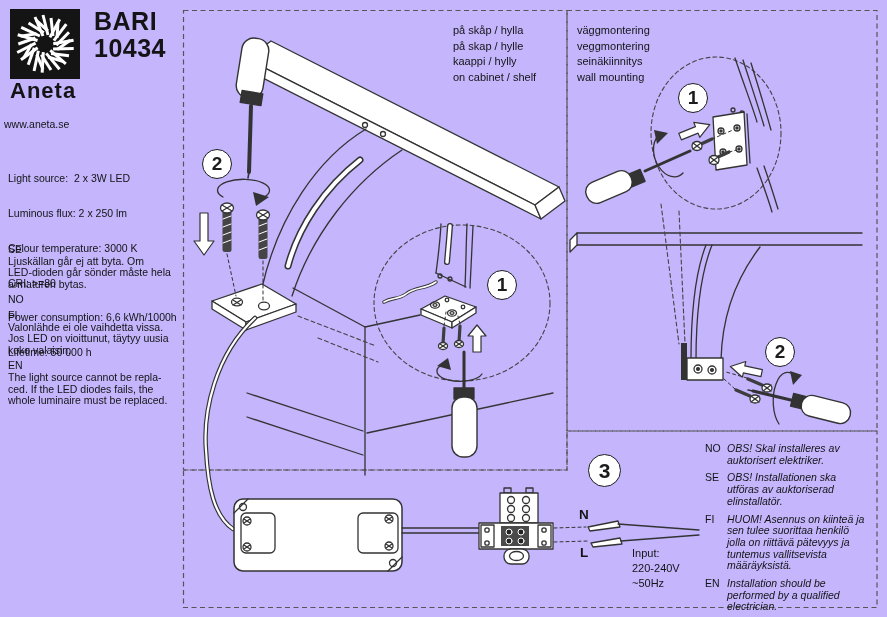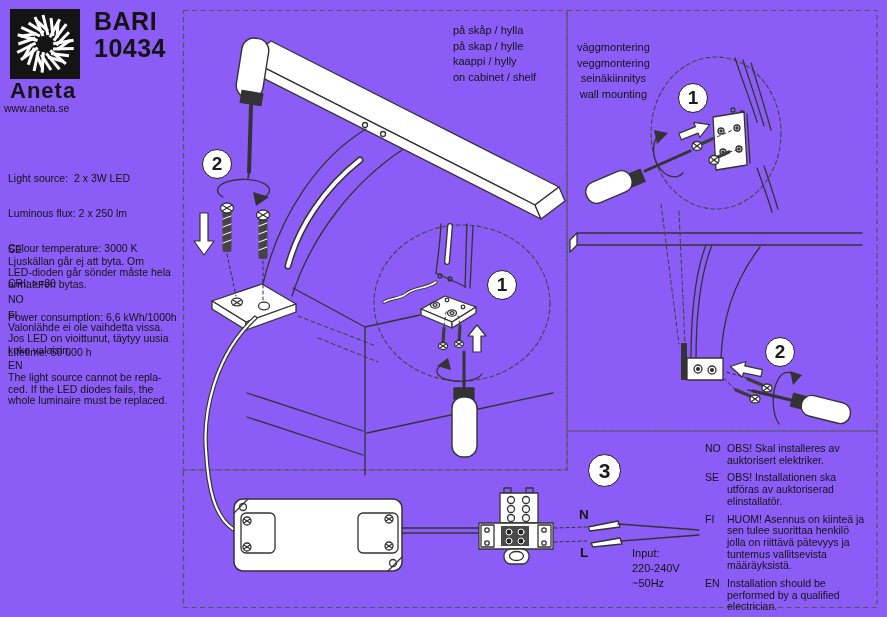--- a/index.html
+++ b/index.html
@@ -1,33 +1,33 @@
 <!DOCTYPE html>
 <html><head>
 <meta charset="utf-8">
 <style>
   html,body { margin:0; padding:0; background:#fff; }
   .page {
-    position:relative; width:887px; height:617px; background:#8b5cf6;
+    position:relative; width:887px; height:617px; background:#c4b5fd;
     font-family:"Liberation Sans", sans-serif; color:#111; overflow:hidden;
   }
   .art { position:absolute; left:0; top:0; }
   .t { position:absolute; color:#141414; }
   .pre { white-space:pre-line; }
   .prehard { white-space:pre; }
   .title { font-size:25px; font-weight:bold; line-height:27px; letter-spacing:0.5px; }
   .brand { font-size:22px; font-weight:bold; letter-spacing:1px; }
-  .site { font-size:10.5px; }
+  .site { font-size:10.5px;margin-top:16px; }
   .small { font-size:10.5px; line-height:11.6px; }
   .cap { font-size:11px; line-height:15.5px; }
   .rnote { margin-bottom:4px; }
   .inotes { width:172px; }
   .noteRow { display:flex; margin-bottom:6px; font-size:10.5px; line-height:11.7px; }
   .noteLang { width:22px; flex:0 0 auto; }
-  .noteTxt { width:150px; }
+  .noteTxt { width:150px;font-style:italic; }
   .step {
     position:absolute; width:30px; height:30px; border:1.6px solid #1c1c1c; border-radius:50%;
     background:#fff; display:flex; align-items:center; justify-content:center;
     font-weight:bold; font-size:19px; color:#1c1c1c; box-sizing:border-box;
   }
   .step.big { width:33px; height:33px; font-size:21px; }
   .nl { font-size:13.5px; font-weight:bold; }
   .inputTxt { font-size:11px; line-height:15px; }
 </style>
 </head>
@@ -394,21 +394,21 @@
       <div class="pre">The light source cannot be repla-
 ced. If the LED diodes fails, the
 whole luminaire must be replaced.</div>
     </div>
   </div>
 
   <div class="t cap pre" style="left:453px; top:23px;">på skåp / hylla
 på skap / hylle
 kaappi / hylly
 on cabinet / shelf</div>
-  <div class="t cap pre" style="left:577px; top:40px;text-align:center;">väggmontering
+  <div class="t cap pre" style="left:577px; top:23px;">väggmontering
 veggmontering
 seinäkiinnitys
 wall mounting</div>
 
   <div class="step" style="left:202px; top:149px;">2</div>
   <div class="step" style="left:487px; top:270px;">1</div>
   <div class="step" style="left:678px; top:83px;">1</div>
   <div class="step" style="left:765px; top:337px;">2</div>
   <div class="step big" style="left:588px; top:454px;">3</div>
 

